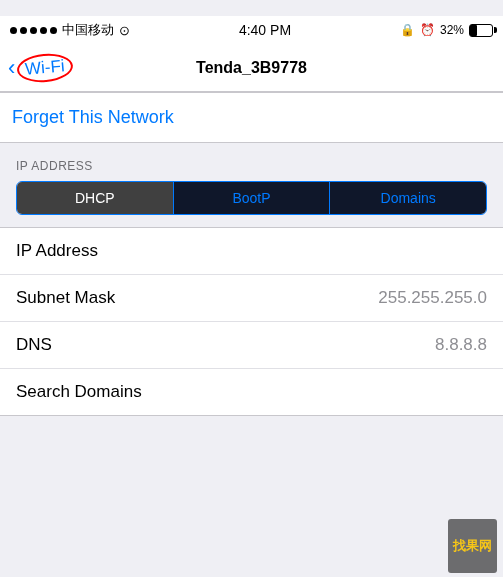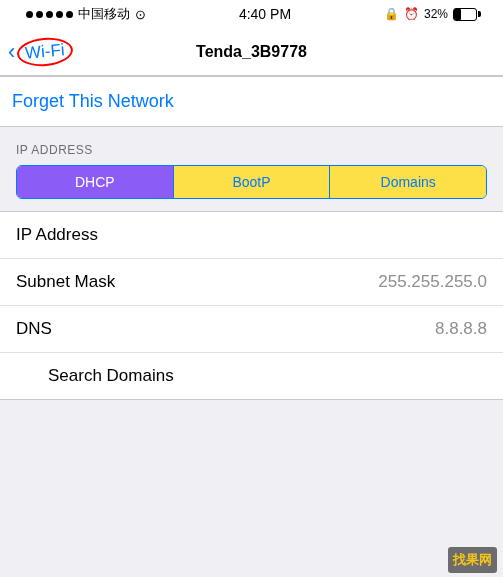--- a/index.html
+++ b/index.html
@@ -11,23 +11,24 @@
       overflow: hidden;
     }
 
     
     .status-bar {
       background: #fff;
       height: 28px;
       display: flex;
       align-items: center;
       justify-content: space-between;
-      padding: 0 26px;
+      padding: 0 10px;
       font-size: 13px;
       font-weight: 500;
+      margin-top: 16px;
     }
     .status-left {
       display: flex;
       align-items: center;
       gap: 5px;
     }
     .dots {
       display: flex; gap: 3px; align-items: center;
     }
     .dot {
@@ -141,62 +142,62 @@
     .seg-btn {
       flex: 1;
       height: 32px;
       display: flex;
       align-items: center;
       justify-content: center;
       font-size: 14px;
       cursor: pointer;
       border-right: 1px solid #007aff;
       color: #007aff;
-      background: #fde047;
+      background: #0f172a;
     }
     .seg-btn:last-child { border-right: none; }
     .seg-btn.active {
-      background: #8b5cf6;
+      background: #404040;
       color: #fff;
     }
 
     
     .info-section {
       background: #fff;
       margin-top: 12px;
       border-top: 1px solid #c8c7cc;
       border-bottom: 1px solid #c8c7cc;
     }
     .info-row {
       display: flex;
       align-items: center;
       justify-content: space-between;
       padding: 13px 16px;
       border-bottom: 1px solid #e0e0e5;
       min-height: 46px;
     }
-    .info-row:last-child { border-bottom: none; margin-left: 32px; }
+    .info-row:last-child { border-bottom: none; }
     .info-label {
       font-size: 17px;
       color: #000;
     }
     .info-value {
       font-size: 17px;
       color: #8e8e93;
     }
 
     
     .watermark {
       position: fixed;
       bottom: 4px;
       right: 6px;
       font-size: 13px;
       color: #f5c518;
       background: rgba(0,0,0,0.55);
-      padding: 4px 5px;
+      padding: 18px 5px;
       border-radius: 3px;
       font-weight: bold;
     }
   </style>
 </head>
 <body>
 
 <div class="status-bar">
   <div class="status-left">
     <div class="dots">

